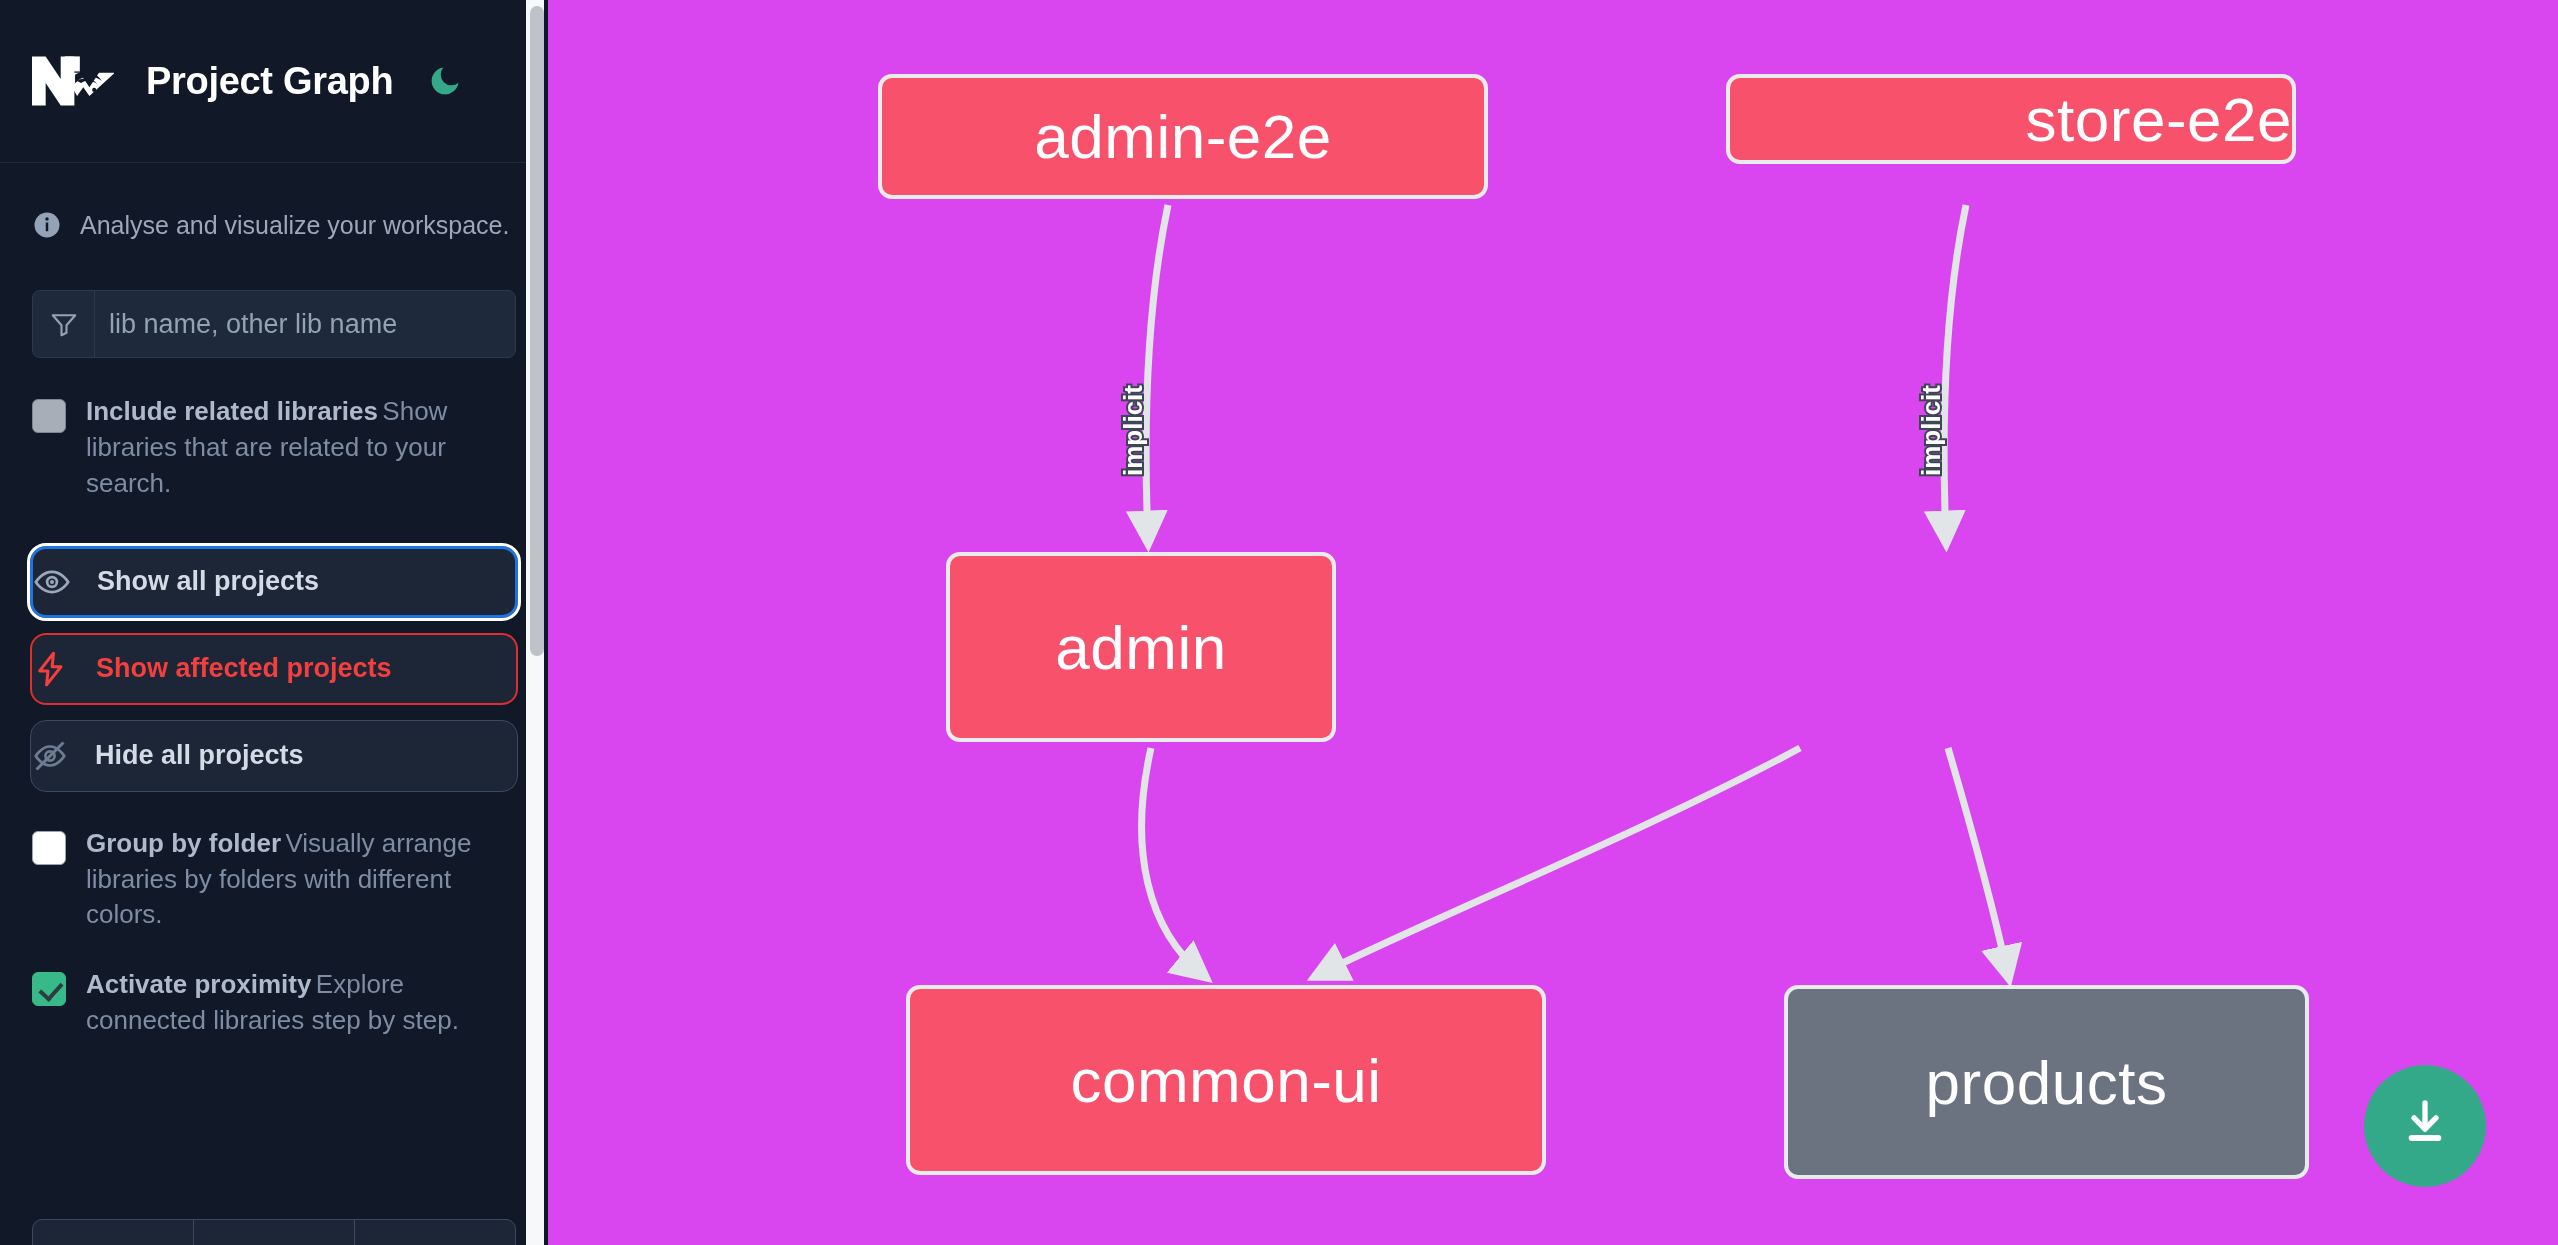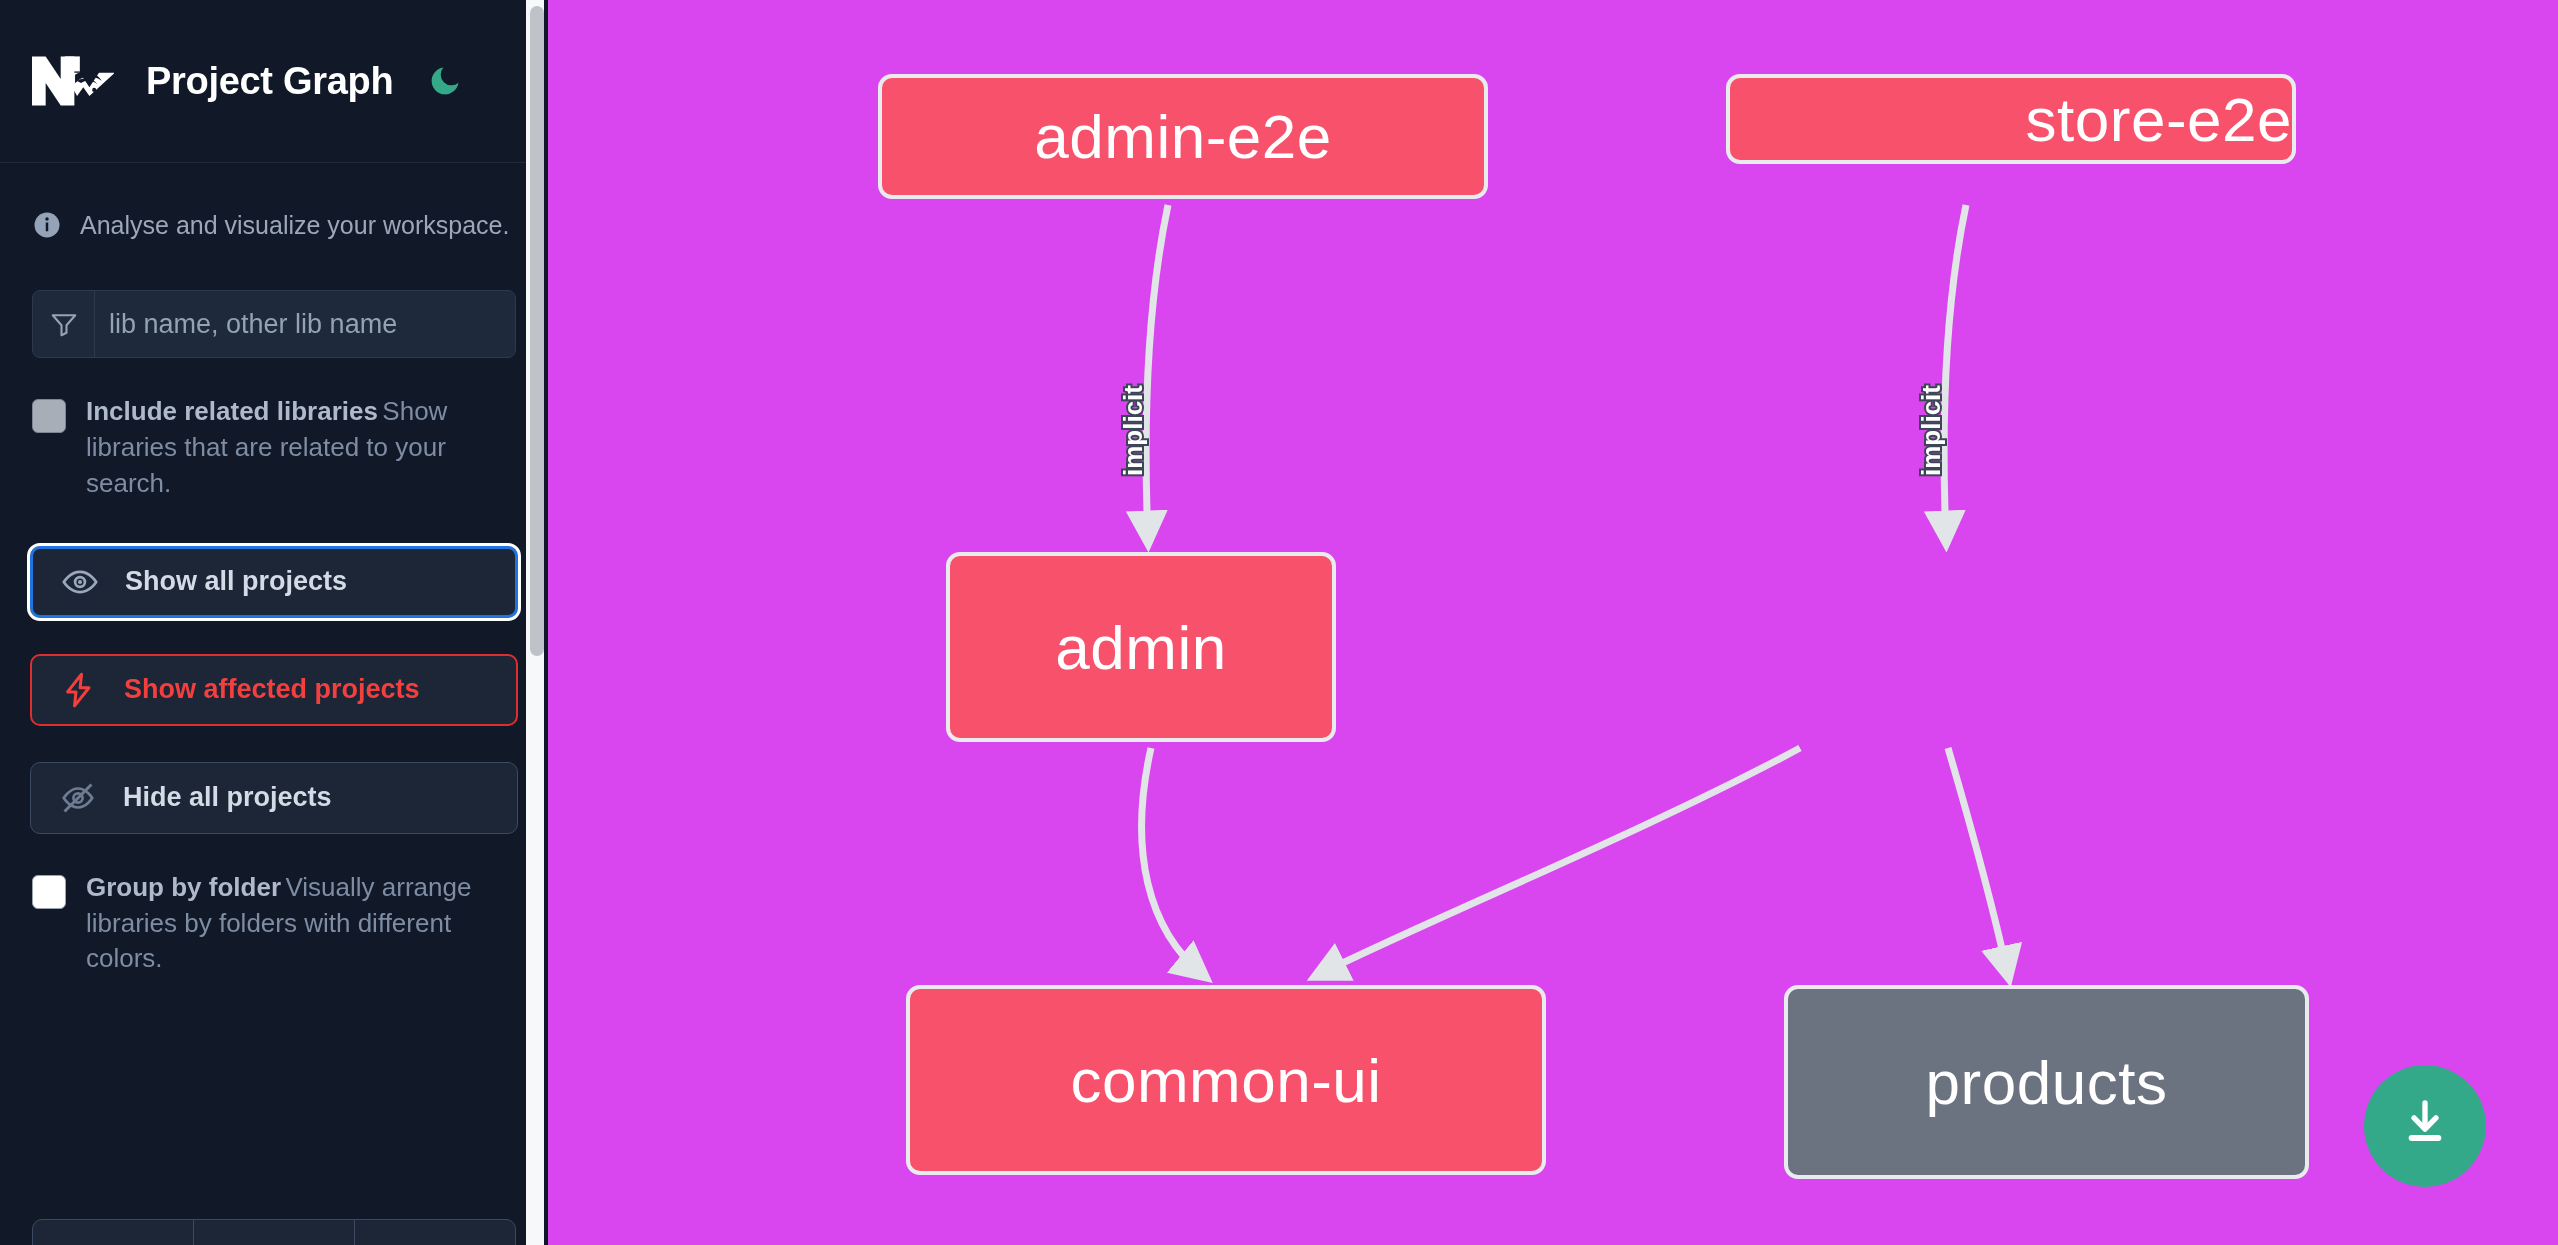--- a/index.html
+++ b/index.html
@@ -95,23 +95,22 @@
   .chk-title { font-size: 26px; font-weight: 700; color: #AEBACB; line-height: 1.36; }
   .chk-desc  { font-size: 26px; color: #7E8DA3; line-height: 1.38; max-width: 430px; }
 
   
   #actions { margin: 44px 30px 0 30px; }
   .act-btn {
     height: 72px;
     display: flex; align-items: center;
     background: #1C2636;
     border: 1px solid #30415a;
-    border-radius: 10px;
-    padding-left: 28px;
-    margin-bottom: 36px;
+    border-radius: 16px;
+    margin-bottom: 15px;
     cursor: pointer;
   }
   .act-btn .lbl { margin-left: 26px; font-size: 27px; font-weight: 700; color: #D3DBE6; }
   #btn-show-all {
     border: 3px solid #1E74E0;
     outline: 3px solid #ffffff;
     outline-offset: 0px;
   }
   #btn-show-affected { border: 2px solid #DE2E2E; margin-top: 8px; }
   #btn-show-affected .lbl { color: #F43F3F; }
@@ -274,20 +273,27 @@
     </div>
 
     <div class="chk-block tight">
       <span class="cbox white"></span>
       <span class="chk-text">
         <span class="chk-title">Group by folder</span>
         <span class="chk-desc">Visually arrange libraries by folders with different colors.</span>
       </span>
     </div>
 
+    <div class="chk-block tight">
+      <span class="cbox green"></span>
+      <span class="chk-text">
+        <span class="chk-title">Activate proximity</span>
+        <span class="chk-desc">Explore connected libraries step by step.</span>
+      </span>
+    </div>
 
     <div id="segmented">
       <span class="seg"></span>
       <span class="seg"></span>
       <span class="seg"></span>
     </div>
 
     <div id="sb-track">
       <div id="sb-thumb"></div>
     </div>

